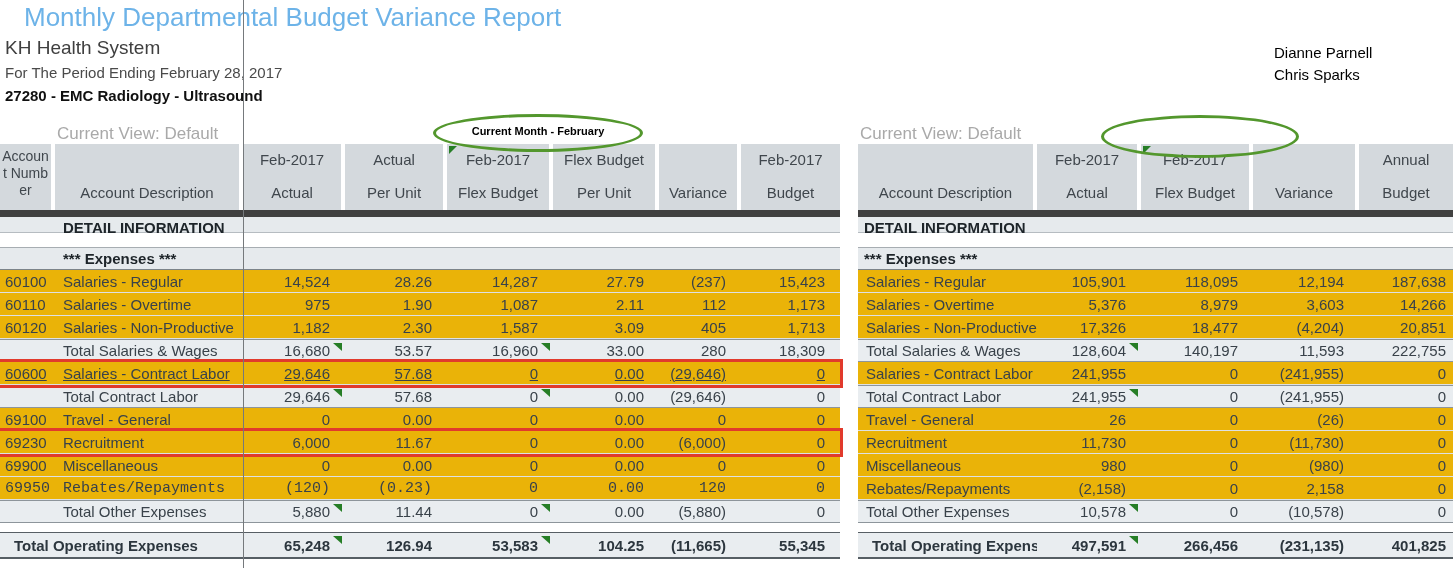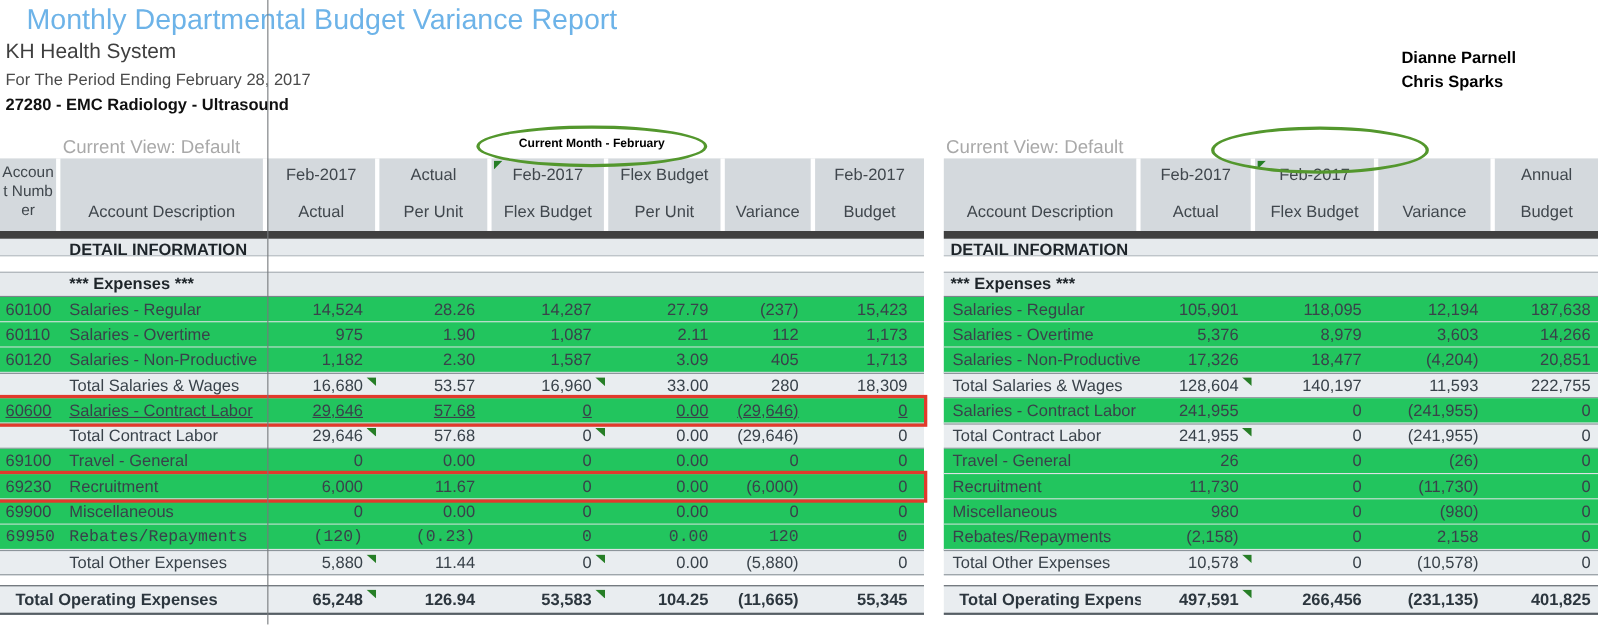--- a/index.html
+++ b/index.html
@@ -10,39 +10,39 @@
   html,body{margin:0;padding:0;background:#fff;}
   .canvas{position:relative;width:1453px;height:568px;background:#fff;overflow:hidden;
           font-family:"Liberation Sans",sans-serif;color:var(--ink);}
   .abs{position:absolute;}
 
   
   .rpt-title{left:24px;top:2px;font-size:26px;color:var(--title-blue);white-space:nowrap;}
   .rpt-org{left:5px;top:37px;font-size:19px;color:#3f3f3f;}
   .rpt-period{left:5px;top:64px;font-size:15px;color:#4a4a4a;}
   .rpt-dept{left:5px;top:87px;font-size:15px;font-weight:bold;color:#101010;}
-  .names{left:1274px;top:42px;font-size:15px;font-weight:bold;color:#000;line-height:22px;}
+  .names{left:1274px;top:42px;font-size:15px;font-weight:normal;color:#000;line-height:22px;}
 
   
   .rpt-table{position:absolute;}
   .current-view{position:absolute;top:2px;font-size:17px;color:var(--muted);white-space:nowrap;}
   .thead{position:absolute;top:22px;height:66px;display:grid;width:100%;}
   .hcell{background:var(--header-bg);display:flex;flex-direction:column;justify-content:space-between;
          align-items:center;padding:7px 2px 9px 2px;font-size:15px;color:#40474d;box-sizing:border-box;
          position:relative;text-align:center;line-height:17px;}
   .hcell.gap{border-right:4px solid #fff;}
   .hcell.topstack{justify-content:flex-start;word-break:break-all;font-size:14px;padding-top:4px;}
   .tbody{position:absolute;top:88px;left:0;width:100%;}
   .row{display:grid;align-items:center;height:23px;box-sizing:border-box;font-size:15px;}
   .row.blank{display:block;}
   .row.section{display:block;font-weight:bold;color:#1d2429;background:var(--section-bg);
                line-height:21px;white-space:nowrap;}
   .row.section.first{border-top:7px solid #404040;border-bottom:1px solid #b6bcc1;}
   .row.section.second{border-top:1px solid #a7adb2;border-bottom:1px solid #7c848a;}
-  .row.data{border-bottom:1px solid #dde1e4;background:#22c55e;}
+  .row.data{border-bottom:1px solid #dde1e4;background:#eab308;}
   .row.total{background:var(--total-bg);border-top:1px solid #8d959b;border-bottom:1px solid #8d959b;}
   .row.grand{background:var(--total-bg);border-top:1px solid #565e64;border-bottom:2px solid #565e64;
              font-weight:bold;height:27px;color:#2c363e;}
   .row.red-box{outline:3px solid var(--annotation-red);position:relative;z-index:4;}
   .cell{overflow:hidden;white-space:nowrap;box-sizing:border-box;position:relative;height:100%;
         display:flex;align-items:center;}
   .cell.acct{padding-left:5px;}
   .cell.desc{padding-left:8px;}
   .cell.num{justify-content:flex-end;padding-right:15px;}
   .cell.num.tight{padding-right:7px;}

